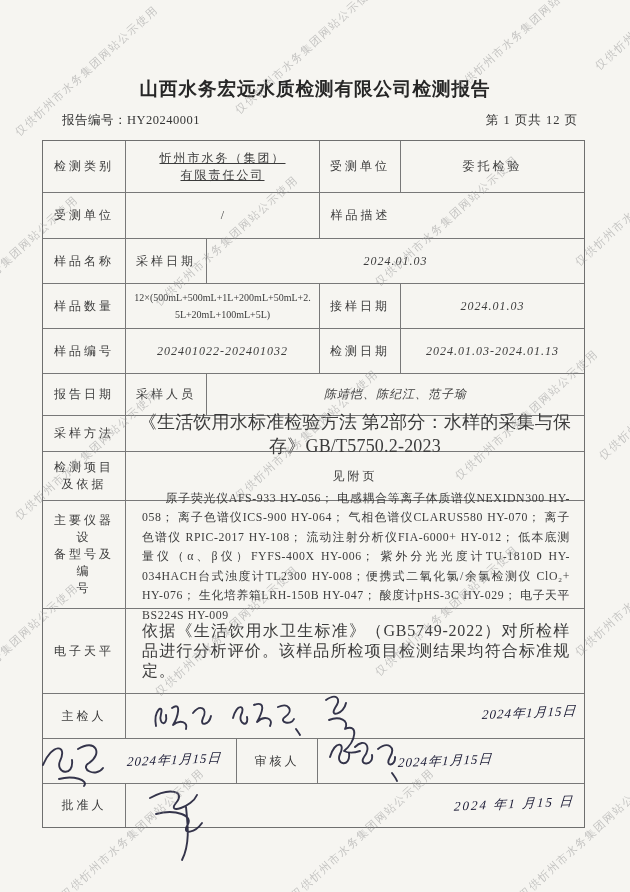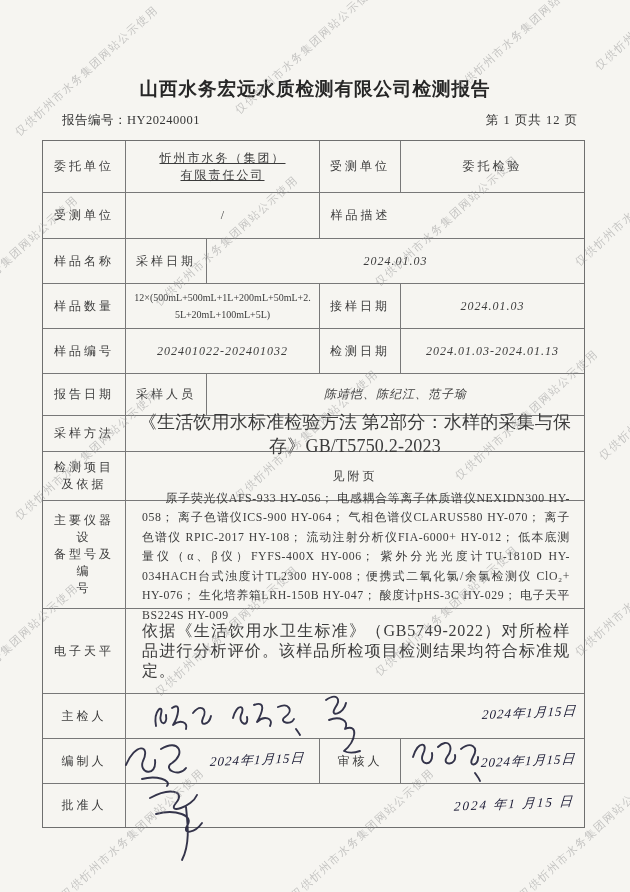--- a/index.html
+++ b/index.html
@@ -96,21 +96,21 @@
 
   <div class="title">山西水务宏远水质检测有限公司检测报告</div>
   <div class="meta">
     <span class="rno"><span>报告编号：</span><span>HY20240001</span></span>
     <span class="pg">第 1 页共 12 页</span>
   </div>
 
   <div class="tbl">
 
     <div class="tr" style="height:52px">
-      <div class="td c1 sp3">委托单位</div>
+      <div class="td c1 sp3">检测类别</div>
       <div class="td c2 sp2">忻州市水务（集团）
 有限责任公司</div>
       <div class="td c3 sp3">受测单位</div>
       <div class="td c4 sp3">委托检验</div>
     </div>
     <div class="tr" style="height:46px">
       <div class="td c1 sp3">受测单位</div>
       <div class="td c2">/</div>
       <div class="td c3 sp3">样品描述</div>
     </div>
@@ -171,21 +171,20 @@
           <path d="M5 22 C9 7, 18 9, 13 19 C10 28, 21 32, 19 21 M26 9 C39 4, 34 17, 29 26 C36 19, 46 22, 42 30 M50 11 C61 6, 66 15, 57 21 C50 26, 63 30, 66 23 M68 33 C70 36, 71 37, 72 39"></path>
         </svg>
         <svg class="sig" style="left:188px; top:-3px" width="52" height="72" viewBox="0 0 52 72">
           <path d="M12 9 C22 2, 28 7, 21 17 C15 27, 30 23, 32 12 M15 29 C25 25, 36 29, 31 38 C45 32, 42 50, 30 60 M30 60 C34 62, 40 62, 46 60"></path>
         </svg>
         <span class="hw date-right">2024年1月15日</span>
       </div>
     </div>
 
     <div class="tr" style="height:45px">
-      <div class="td c1 sp3">编制人</div>
       <div class="td c2">
         <svg class="sig" style="left:-6px; top:-6px" width="80" height="58" viewBox="0 0 80 58">
           <path d="M6 32 C15 10, 31 11, 23 28 C18 40, 37 45, 35 27 M41 16 C59 5, 66 21, 52 30 C42 36, 59 45, 66 35 M22 46 C36 42, 52 47, 47 53"></path>
         </svg>
         <span class="hw" style="position:absolute; left:84px; top:12px">2024年1月15日</span>
       </div>
       <div class="td c3 sp3">审核人</div>
       <div class="td c4">
         <svg class="sig" style="left:2px; top:-4px" width="78" height="52" viewBox="0 0 78 52">
           <path d="M10 22 C15 5, 26 7, 20 19 C15 30, 31 33, 29 18 M35 12 C45 2, 52 12, 44 22 C38 31, 54 31, 52 20 M58 14 C68 6, 76 12, 70 22 C64 33, 76 31, 75 22 M72 38 C74 41, 76 43, 77 46"></path>

